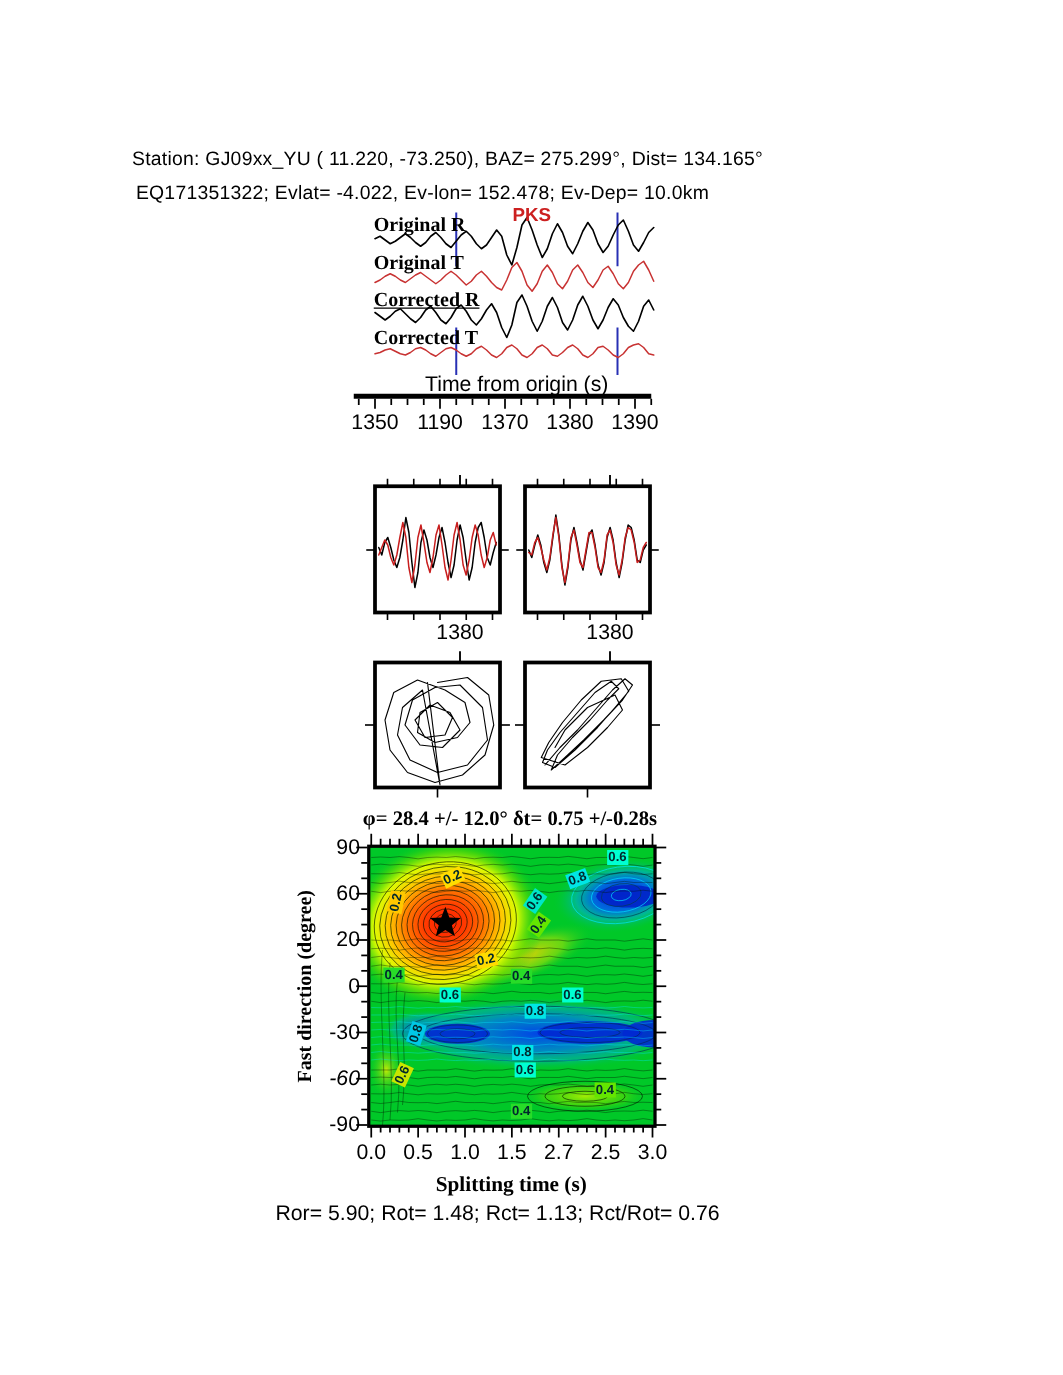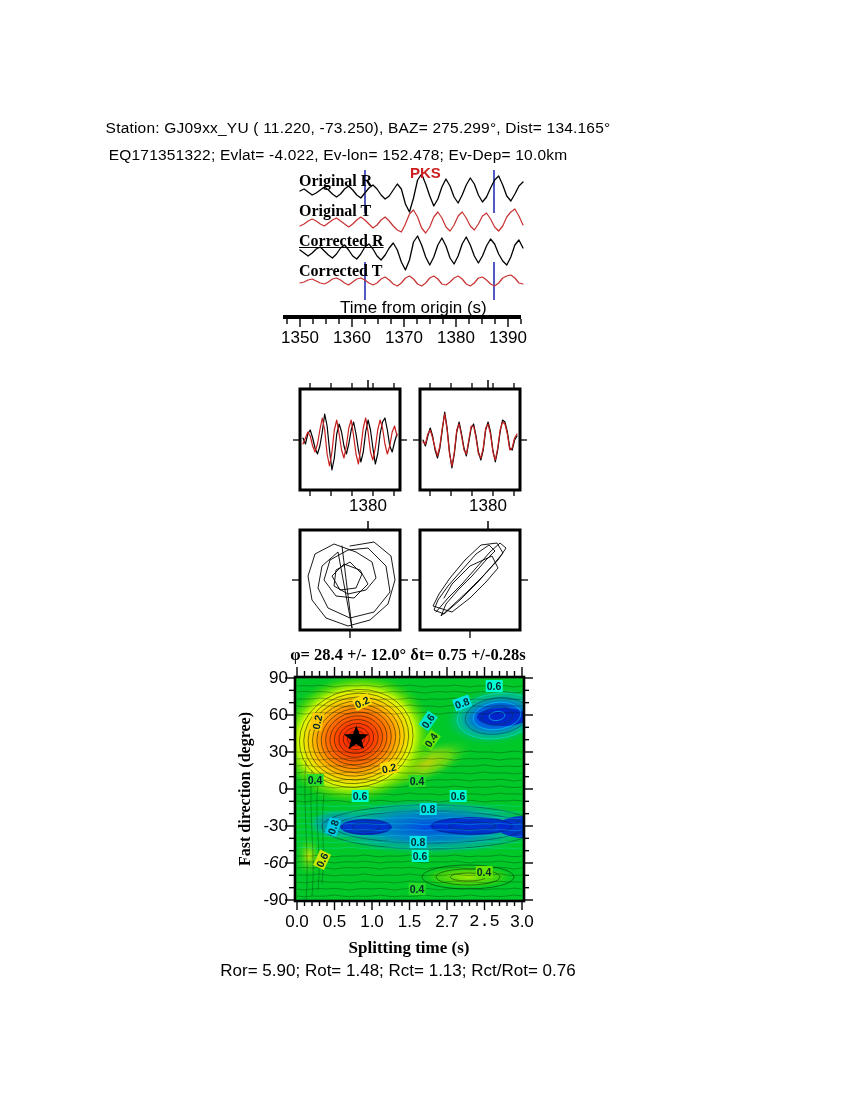--- a/index.html
+++ b/index.html
@@ -338,37 +338,37 @@
     </svg>
 <div id="contour-labels"></div>
 <div class="abs ylab serifbold" style="left:160px;top:780px;width:170px;text-align:center;">Fast direction (degree)</div>
 <div id="cont-yticks"></div>
 <div id="cont-xticks"></div>
 <div class="abs xlab serifbold" style="left:0;top:938px;">Splitting time (s)</div>
 
 <div class="abs footer" style="left:0;top:961px;">Ror= 5.90; Rot= 1.48; Rct= 1.13; Rct/Rot= 0.76</div>
 
 <div class="abs ticklab" style="left:275px;top:328px;width:50px;">1350</div>
-    <div class="abs ticklab" style="left:327px;top:328px;width:50px;">1360</div>
+    <div class="abs ticklab" style="left:327px;top:328px;width:50px;">1190</div>
     <div class="abs ticklab" style="left:379px;top:328px;width:50px;">1370</div>
     <div class="abs ticklab" style="left:431px;top:328px;width:50px;">1380</div>
     <div class="abs ticklab" style="left:483px;top:328px;width:50px;">1390</div>
     <div class="abs ytick" style="left:254px;top:668px;">90</div>
     <div class="abs ytick" style="left:254px;top:705px;">60</div>
-    <div class="abs ytick" style="left:254px;top:742px;">30</div>
+    <div class="abs ytick" style="left:254px;top:742px;">20</div>
     <div class="abs ytick" style="left:254px;top:779px;">0</div>
     <div class="abs ytick" style="left:254px;top:816px;">-30</div>
     <div class="abs ytick" style="left:254px;top:853px;font-style:italic;">-60</div>
     <div class="abs ytick" style="left:254px;top:890px;">-90</div>
     <div class="abs ticklab" style="left:272px;top:912px;width:50px;">0.0</div>
     <div class="abs ticklab" style="left:309.5px;top:912px;width:50px;">0.5</div>
     <div class="abs ticklab" style="left:347px;top:912px;width:50px;">1.0</div>
     <div class="abs ticklab" style="left:384.5px;top:912px;width:50px;">1.5</div>
     <div class="abs ticklab" style="left:422px;top:912px;width:50px;">2.7</div>
-    <div class="abs ticklab" style="left:459.5px;top:912px;width:50px;font-family:Liberation Mono, monospace;">2.5</div>
+    <div class="abs ticklab" style="left:459.5px;top:912px;width:50px;">2.5</div>
     <div class="abs ticklab" style="left:497px;top:912px;width:50px;">3.0</div>
     <span class="clab" style="left: 494px; top: 686px; background: rgb(0, 255, 210); transform: translate(-50%, -50%) rotate(0deg);">0.6</span>
     <span class="clab" style="left: 462px; top: 703px; background: rgb(0, 230, 230); transform: translate(-50%, -50%) rotate(-20deg);">0.8</span>
     <span class="clab" style="left: 362px; top: 702px; background: rgb(255, 220, 0); transform: translate(-50%, -50%) rotate(-25deg);">0.2</span>
     <span class="clab" style="left: 317px; top: 722px; background: rgb(255, 200, 0); transform: translate(-50%, -50%) rotate(-78deg);">0.2</span>
     <span class="clab" style="left: 428px; top: 721px; background: rgb(0, 230, 200); transform: translate(-50%, -50%) rotate(-55deg);">0.6</span>
     <span class="clab" style="left: 431px; top: 740px; background: rgb(100, 230, 0); transform: translate(-50%, -50%) rotate(-55deg);">0.4</span>
     <span class="clab" style="left: 389px; top: 768px; background: rgb(255, 220, 0); transform: translate(-50%, -50%) rotate(-12deg);">0.2</span>
     <span class="clab" style="left: 315px; top: 780px; background: rgb(40, 220, 40); transform: translate(-50%, -50%) rotate(0deg);">0.4</span>
     <span class="clab" style="left: 417px; top: 781px; background: rgb(40, 220, 40); transform: translate(-50%, -50%) rotate(0deg);">0.4</span>

